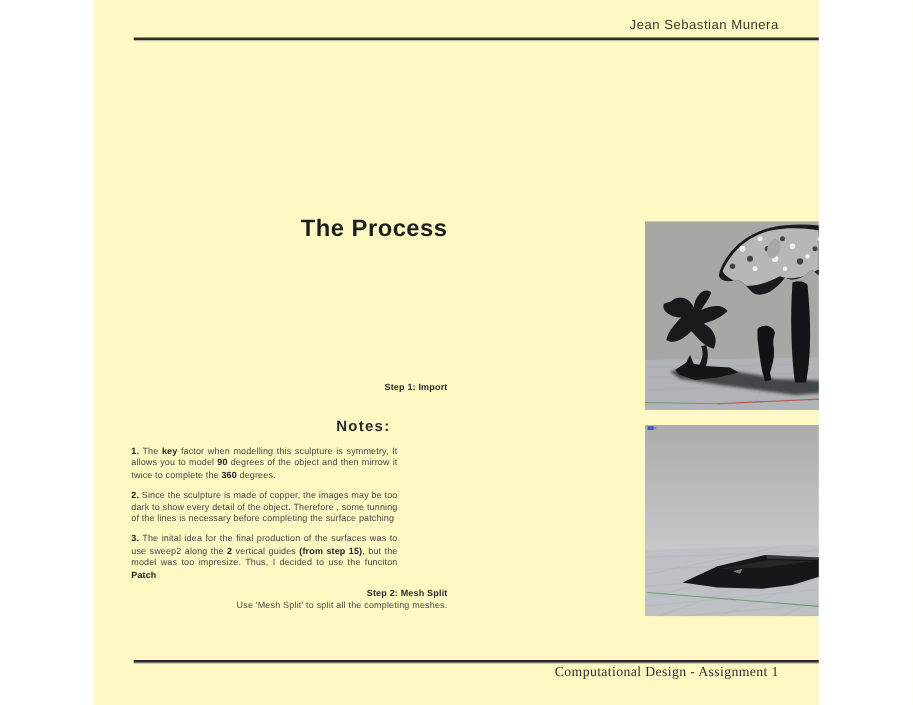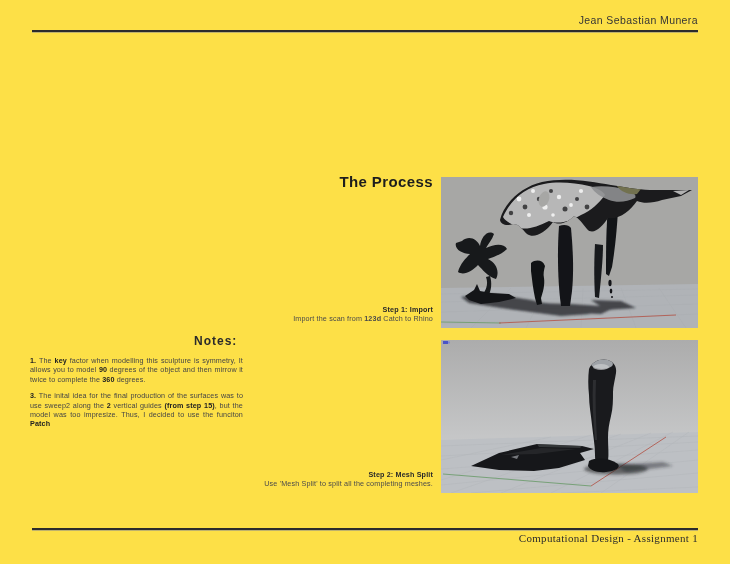--- a/index.html
+++ b/index.html
@@ -1,31 +1,31 @@
 <!DOCTYPE html>
 <html><head>
 <meta charset="utf-8">
 <style>
   * { margin:0; padding:0; box-sizing:border-box; }
   html,body { background:#ffffff; }
   body { font-family:"Liberation Sans", sans-serif; color:#3c3c3c; }
   .page {
-    position:relative; width:730px; height:564px; background:#fde047;
+    position:relative; width:580px; height:564px; background:#fef9c3;
     overflow:hidden; margin:0 auto;
   }
   .rule { position:absolute; left:32px; width:666px; height:2px; background:#2c2c2c; box-shadow:0 1px 0 rgba(140,140,140,.55); }
   .rule-header { top:30px; }
   .rule-footer { top:528px; }
   .author-name {
     position:absolute; right:32px; top:14px;
     font-size:10.5px; letter-spacing:.4px; color:#353535;
   }
   .page-title {
     position:absolute; right:297px; top:173px;
-    font-size:15px; font-weight:bold; letter-spacing:.4px; color:#1d1d1d;
+    font-size:19px; font-weight:bold; letter-spacing:.4px; color:#1d1d1d;
     white-space:nowrap;
     text-align:right;
   }
   .figure { position:absolute; left:441px; width:257px; }
   .figure-1 { top:177px; height:151px; }
   .figure-2 { top:340px; height:153px; }
   .figure svg { display:block; width:100%; height:100%; }
   .step-caption {
     position:absolute; right:297px; width:210px; text-align:right;
     font-size:7.2px; line-height:9.2px; letter-spacing:.15px; color:#4a4a4a;
@@ -129,26 +129,26 @@
           <path d="M176,9 C184,7 194,9 200,12 L196,17 C188,18 180,15 176,9 Z" fill="#72714f"></path>
           <polygon points="232,14 248,13 240,18" fill="#d8d8d8" opacity="0.8"></polygon>
         </g>
         <ellipse cx="103" cy="22" rx="5" ry="8" transform="rotate(20 103 22)" fill="#a7a7a5"></ellipse>
       </g>
     </svg>
   </div>
 
   <div class="step-caption step-caption-1">
     <div class="step-title">Step 1: Import</div>
-    <div><span>Import the scan from </span><b>123d</b><span> Catch to Rhino</span></div>
   </div>
 
   <div class="notes-heading">Notes:</div>
   <div class="notes-body">
     <p class="note"><b>1.</b><span> The </span><b>key</b><span> factor when modelling this sculpture is symmetry, It allows you to model </span><b>90</b><span> degrees of the object and then mirrow it twice to complete the </span><b>360</b><span> degrees.</span></p>
+    <p class="note"><b>2.</b><span> Since the sculpture is made of copper, the images may be too dark to show every detail of the object. Therefore , some tunning of the lines is necessary before completing the surface patching</span></p>
     <p class="note"><b>3.</b><span> The inital idea for the final production of the surfaces was to use sweep2 along the </span><b>2</b><span> vertical guides </span><b>(from step 15)</b><span>, but the model was too impresize. Thus, I decided to use the funciton </span><b>Patch</b></p>
   </div>
 
   <div class="figure figure-2">
     <svg viewBox="0 0 257 153" aria-hidden="true">
       <defs>
         <filter id="soft2" x="-30%" y="-30%" width="160%" height="160%">
             <feGaussianBlur stdDeviation="1.4"></feGaussianBlur>
           </filter>
         <linearGradient id="bg2grad" x1="0" y1="0" x2="0" y2="1">

